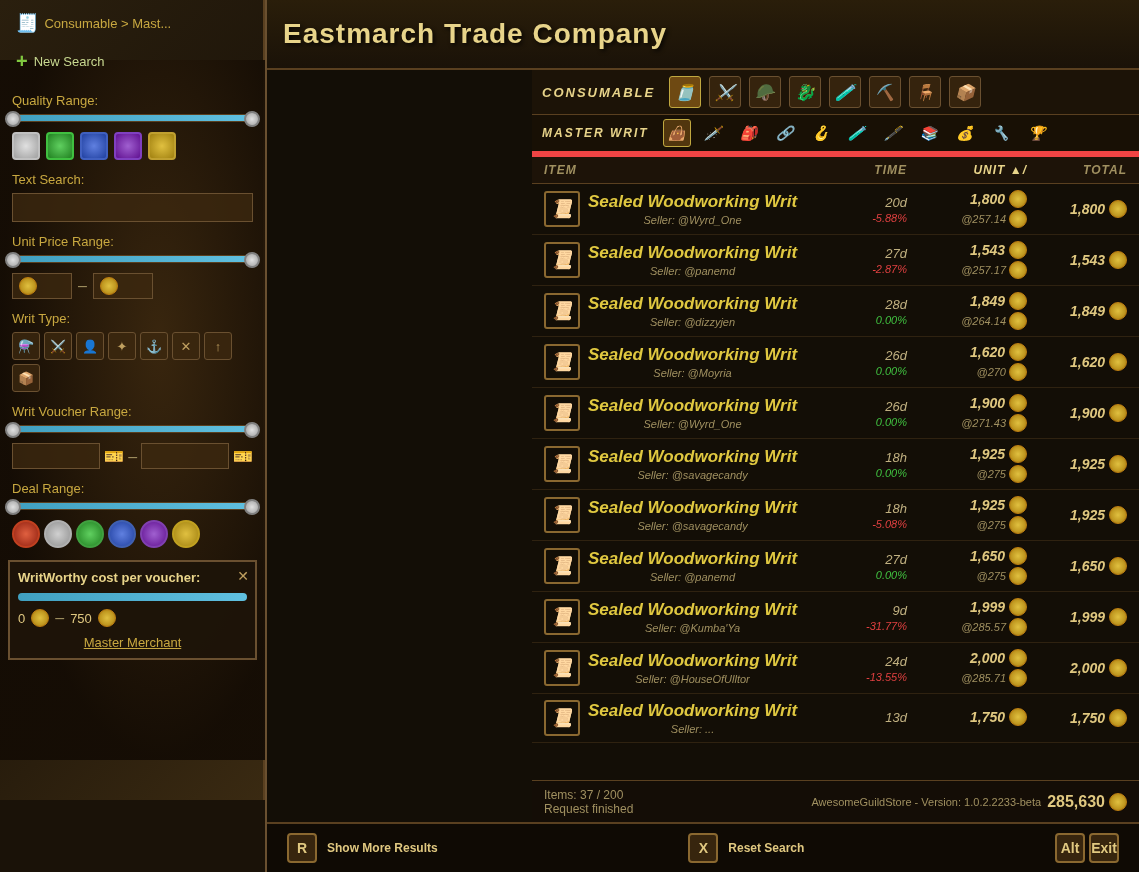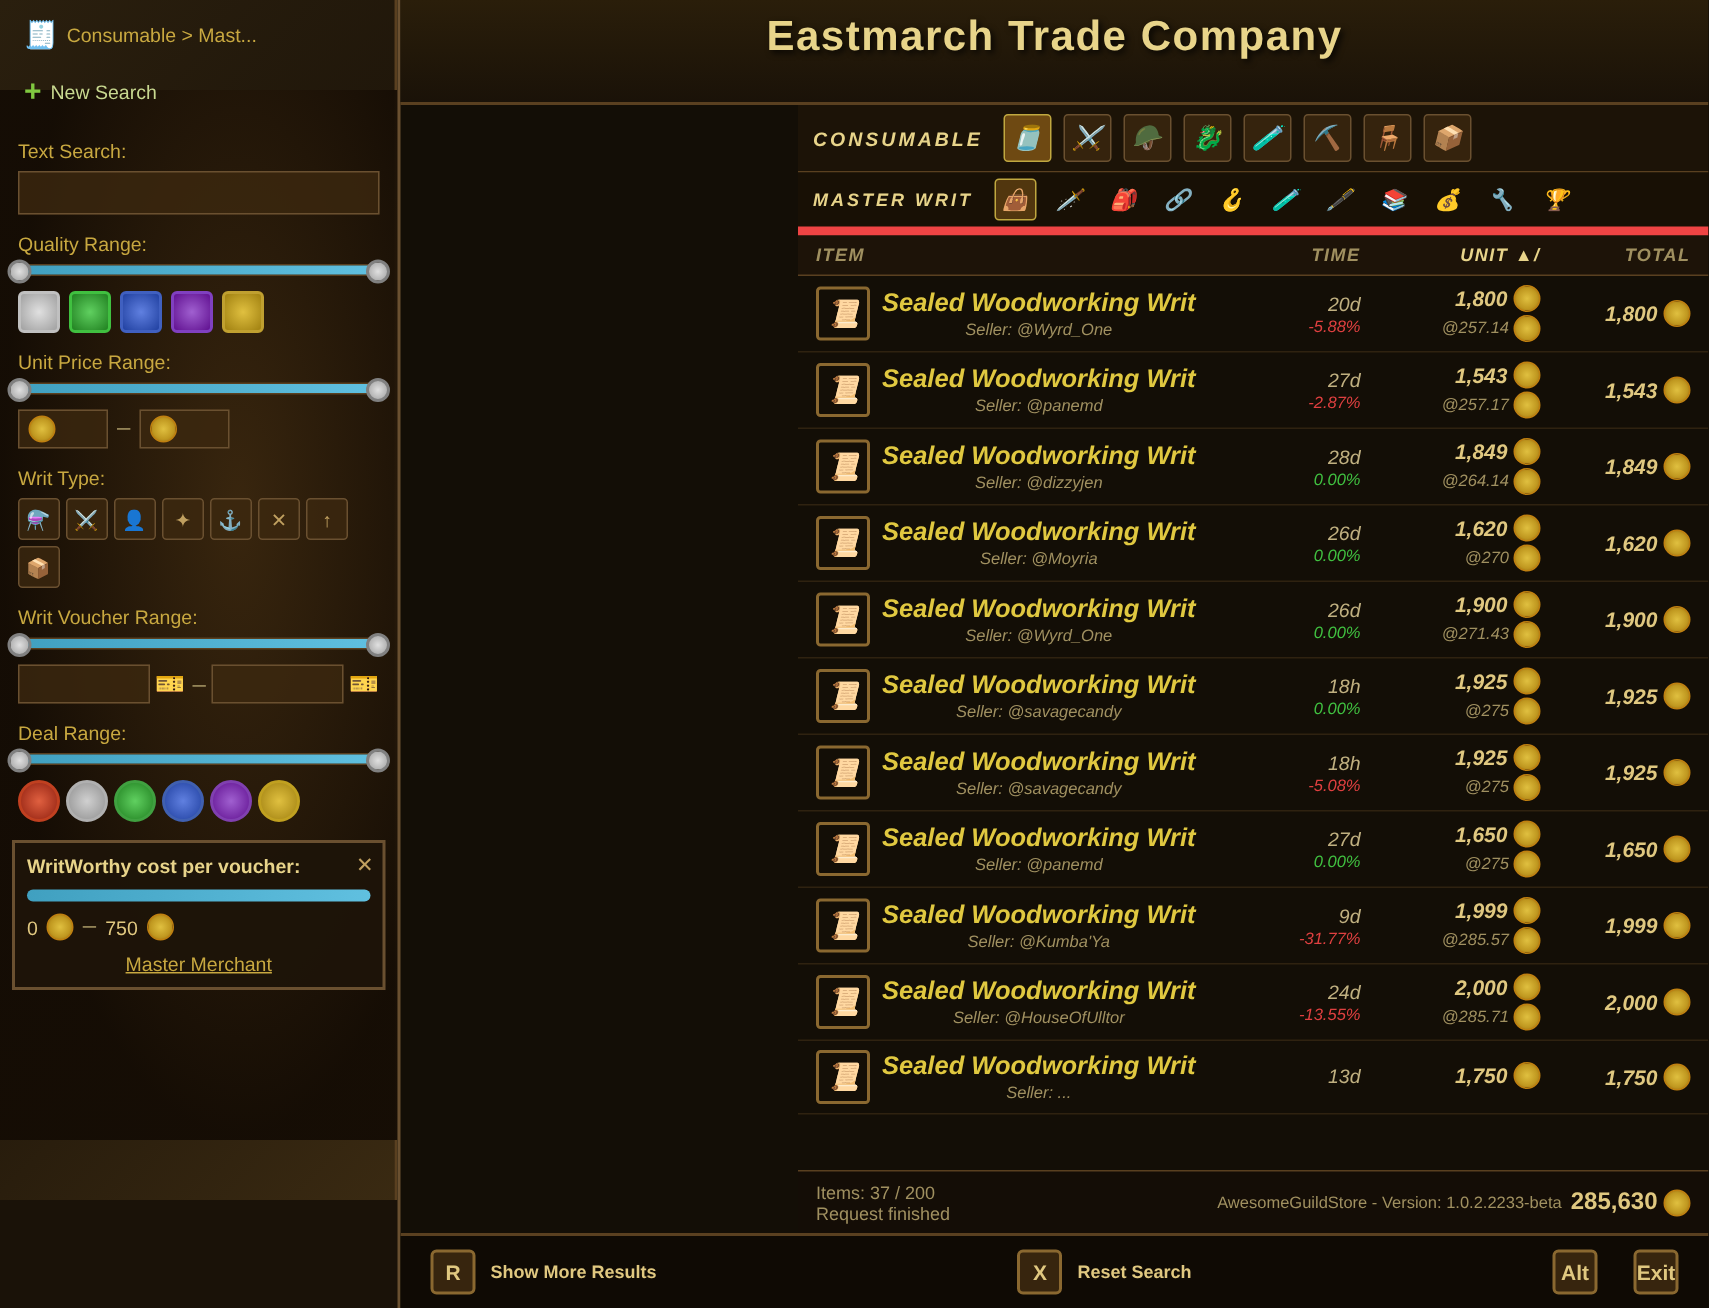--- a/index.html
+++ b/index.html
@@ -42,21 +42,20 @@
 
     
     .header {
       background: linear-gradient(180deg, #2a1e0a 0%, #1a1208 100%);
       border-bottom: 2px solid #5a4020;
       padding: 8px 16px;
       display: flex;
       align-items: center;
       justify-content: space-between;
       height: 70px;
-      flex-direction: column;
     }
 
     .store-title {
       color: #e8d48a;
       font-size: 28px;
       font-weight: bold;
       text-shadow: 2px 2px 4px rgba(0,0,0,0.8);
       letter-spacing: 1px;
     }
 
@@ -569,21 +568,21 @@
 
     .btn-label {
       color: #e0c880;
       font-size: 12px;
       font-weight: bold;
     }
 
     .exit-section {
       display: flex;
       align-items: center;
-      gap: 24px;
+      gap: 4px;
     }
 
     .status-bottom-section {
       position: absolute;
       bottom: 50px;
       left: 265px;
       right: 0;
       height: 42px;
       background: rgba(20,14,6,0.95);
       border-top: 1px solid #5a4020;
@@ -1002,38 +1001,38 @@
     <span class="breadcrumb-icon">🧾</span>
     <span>Consumable &gt; Mast...</span>
   </div>
 
   <div class="new-search">
     <span class="new-search-plus">+</span>
     <span>New Search</span>
   </div>
 
   <div class="filter-section">
-    <div class="filter-label">Text Search:</div>
-    <input type="text" class="text-input" style="">
-  </div>
-
-  <div class="filter-section">
     <div class="filter-label">Quality Range:</div>
     <div class="range-slider">
       <div class="range-fill" style="left:0%; width:100%;"></div>
       <div class="range-handle" style="left:0%;"></div>
       <div class="range-handle" style="left:100%;"></div>
     </div>
     <div class="quality-gems">
       <div class="gem white"></div>
       <div class="gem green"></div>
       <div class="gem blue"></div>
       <div class="gem purple"></div>
       <div class="gem gold"></div>
     </div>
+  </div>
+
+  <div class="filter-section">
+    <div class="filter-label">Text Search:</div>
+    <input type="text" class="text-input" style="">
   </div>
 
   <div class="filter-section">
     <div class="filter-label">Unit Price Range:</div>
     <div class="range-slider">
       <div class="range-fill" style="left:0%; width:100%;"></div>
       <div class="range-handle" style="left:0%;"></div>
       <div class="range-handle" style="left:100%;"></div>
     </div>
     <div class="price-row">

